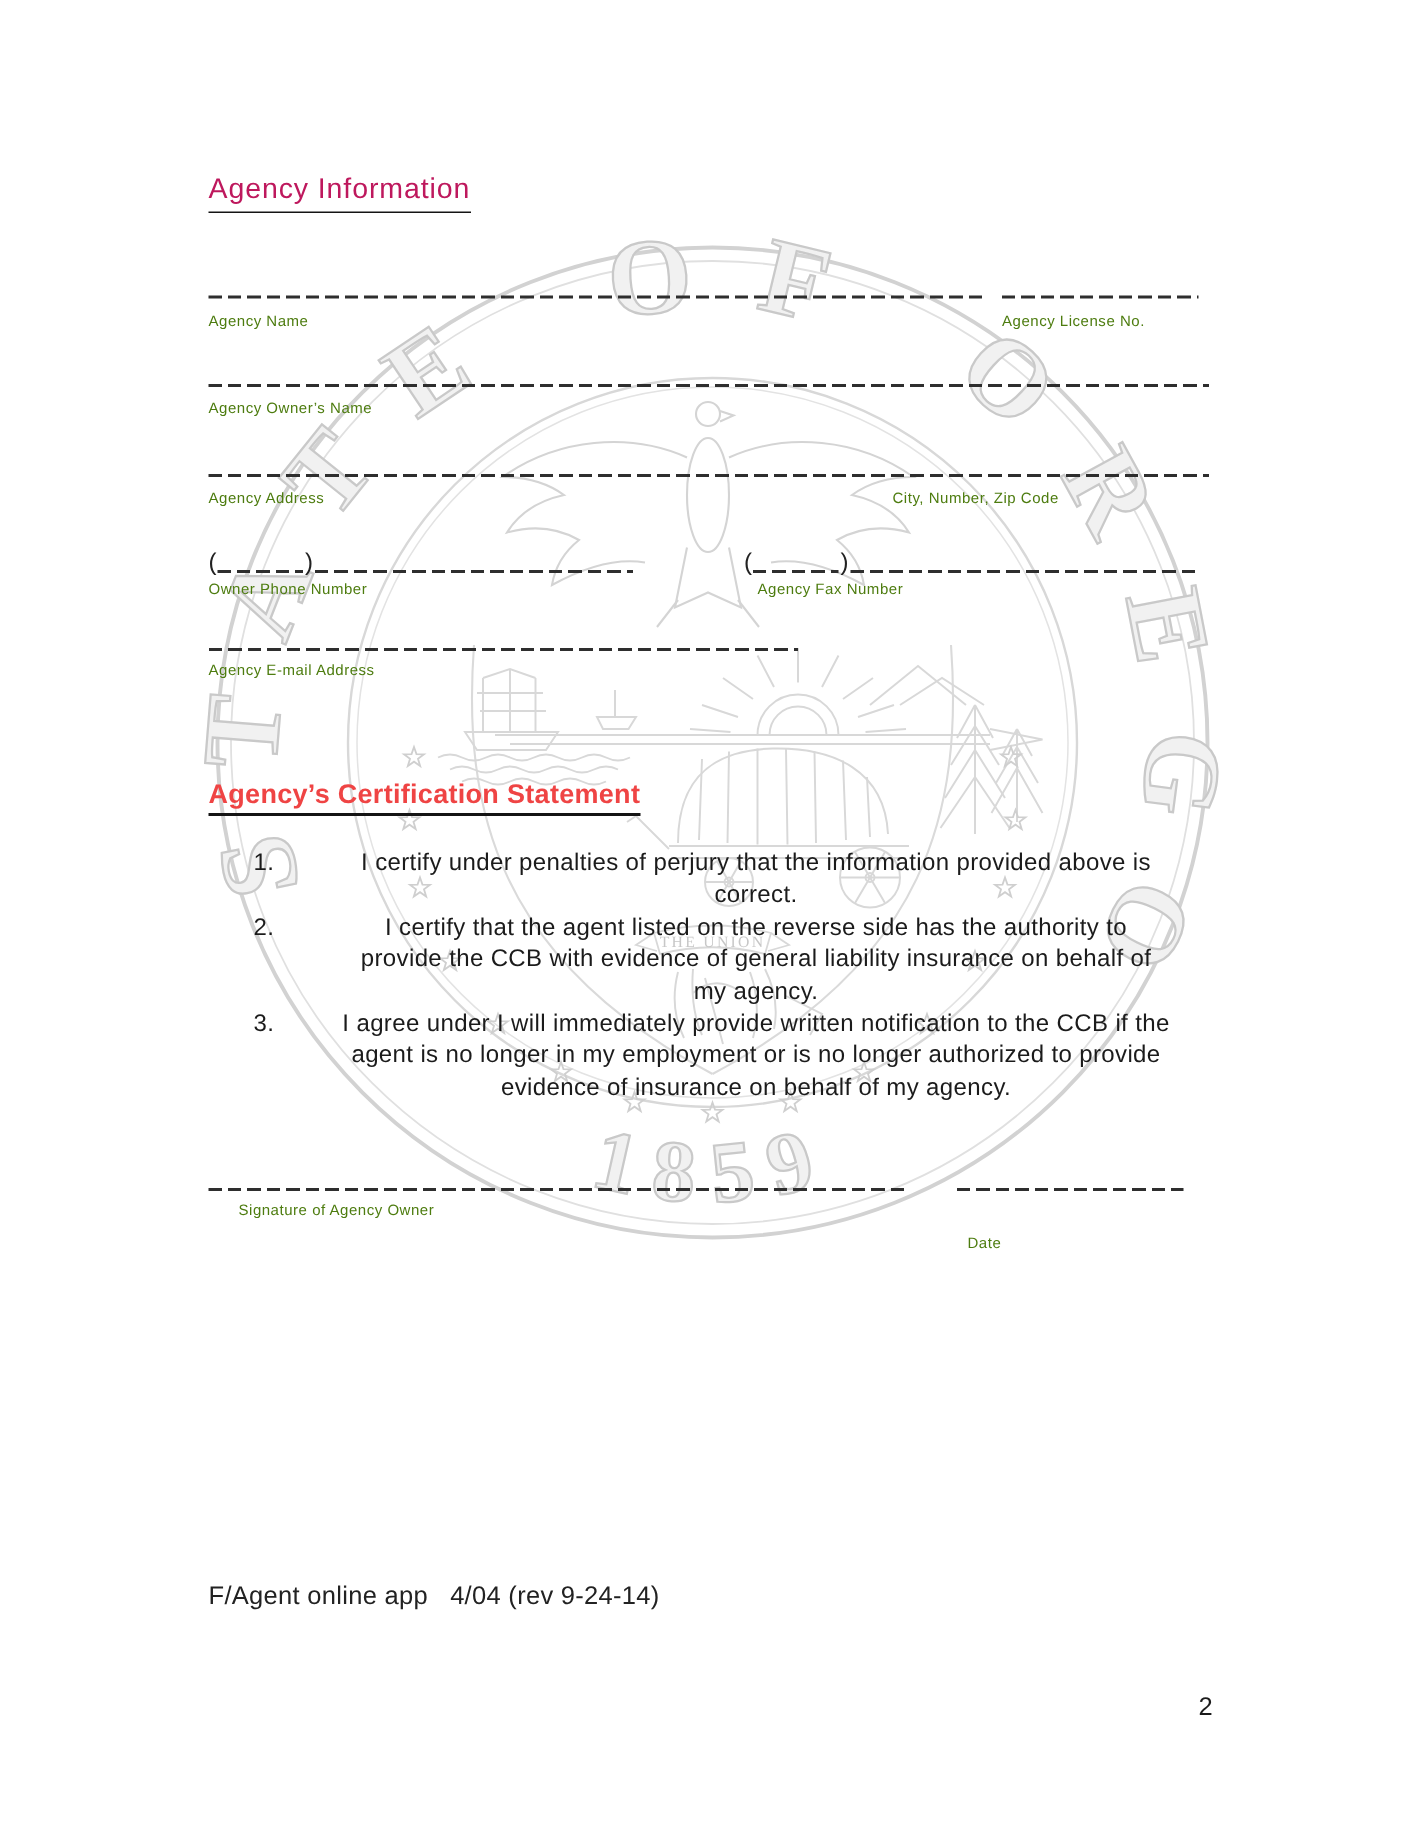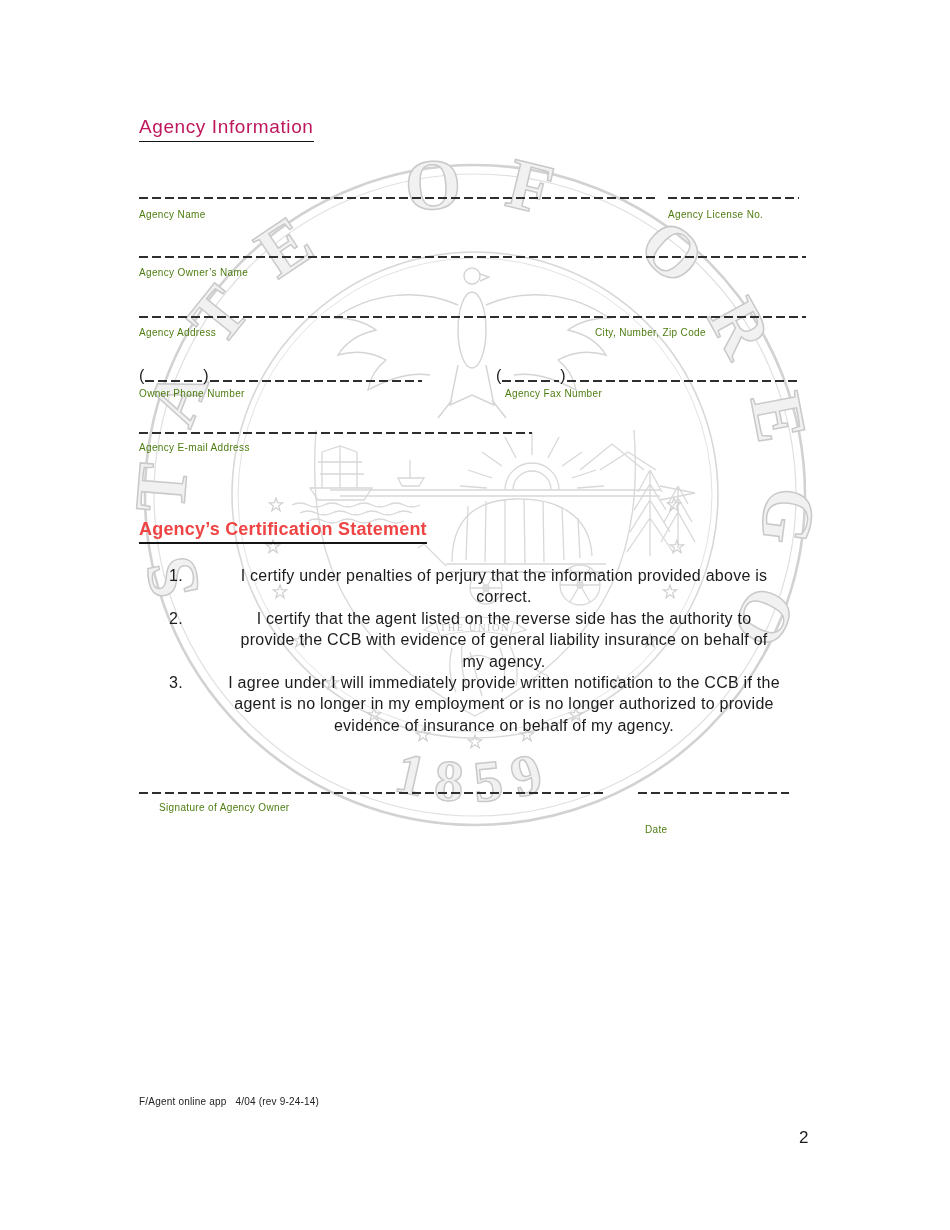--- a/index.html
+++ b/index.html
@@ -20,21 +20,21 @@
     background:repeating-linear-gradient(90deg,#2e2e2e 0 9px,transparent 9px 13px);}
   .cert-head{
     position:absolute;left:139px;top:519px;margin:0;font-size:18px;font-weight:700;
     letter-spacing:0.2px;color:#ef4444;border-bottom:2px solid #141414;padding-bottom:2px;
   }
   .cert-list{position:absolute;left:169px;top:565px;}
   .cert-item{display:flex;font-size:16px;line-height:21.4px;letter-spacing:0.25px;color:#1b1b1b;}
   .cert-item .num{width:26px;flex:none;}
   .cert-item .txt{width:618px;}
   .cert-item .txt span{display:block;text-align:center;}
-  .footer{position:absolute;left:139px;top:1096px;font-size:10px;letter-spacing:0.2px;white-space:pre;color:#222;}
+  .footer{position:absolute;left:139px;top:1054px;font-size:17px;letter-spacing:0.2px;white-space:pre;color:#222;}
   .pageno{position:absolute;left:799px;top:1128px;font-size:17px;color:#1b1b1b;}
   .seal-ring-text{font-family:"Liberation Serif",serif;font-weight:bold;font-size:72px;
     letter-spacing:40px;fill:#f1f1f1;stroke:#c9c9c9;stroke-width:1.5;}
   .seal-year{font-family:"Liberation Serif",serif;font-weight:bold;font-size:58px;
     letter-spacing:13px;fill:#f1f1f1;stroke:#c9c9c9;stroke-width:1.5;}
   .seal-banner-text{font-family:"Liberation Serif",serif;font-size:10.5px;letter-spacing:1.5px;fill:#c7c7c7;}
 </style>
 </head>
 <body>
 

